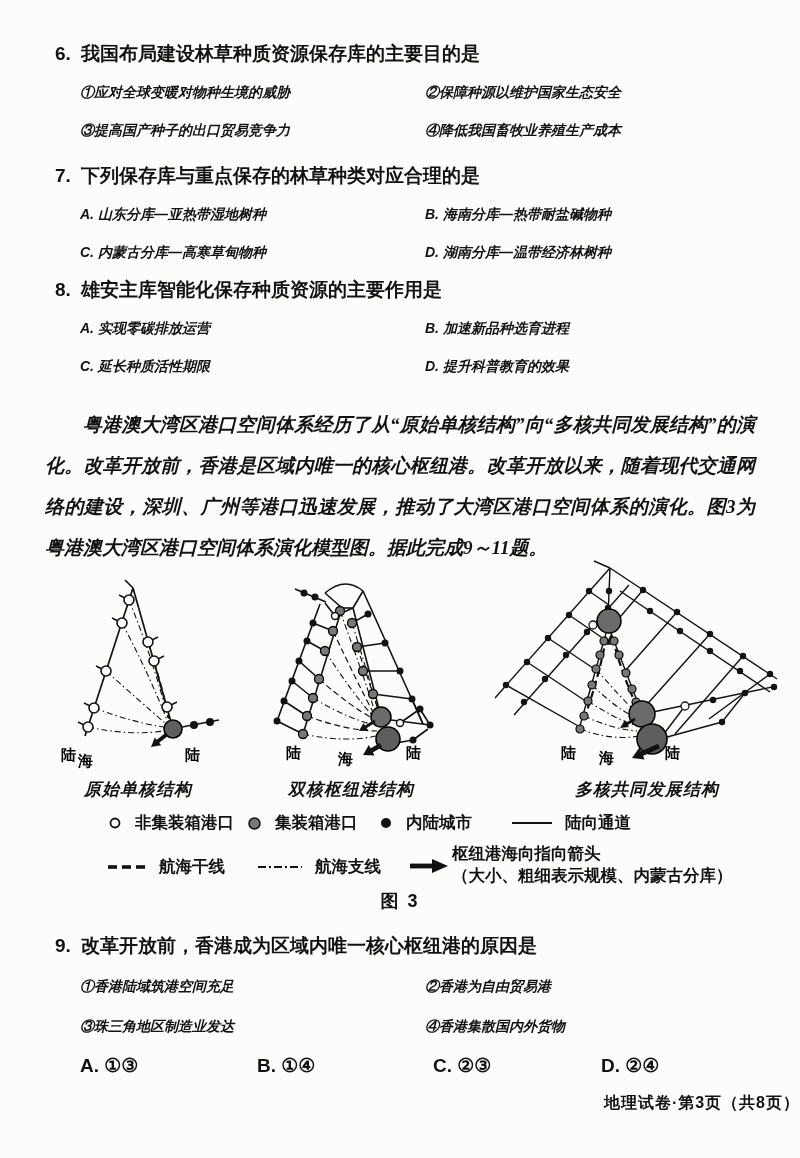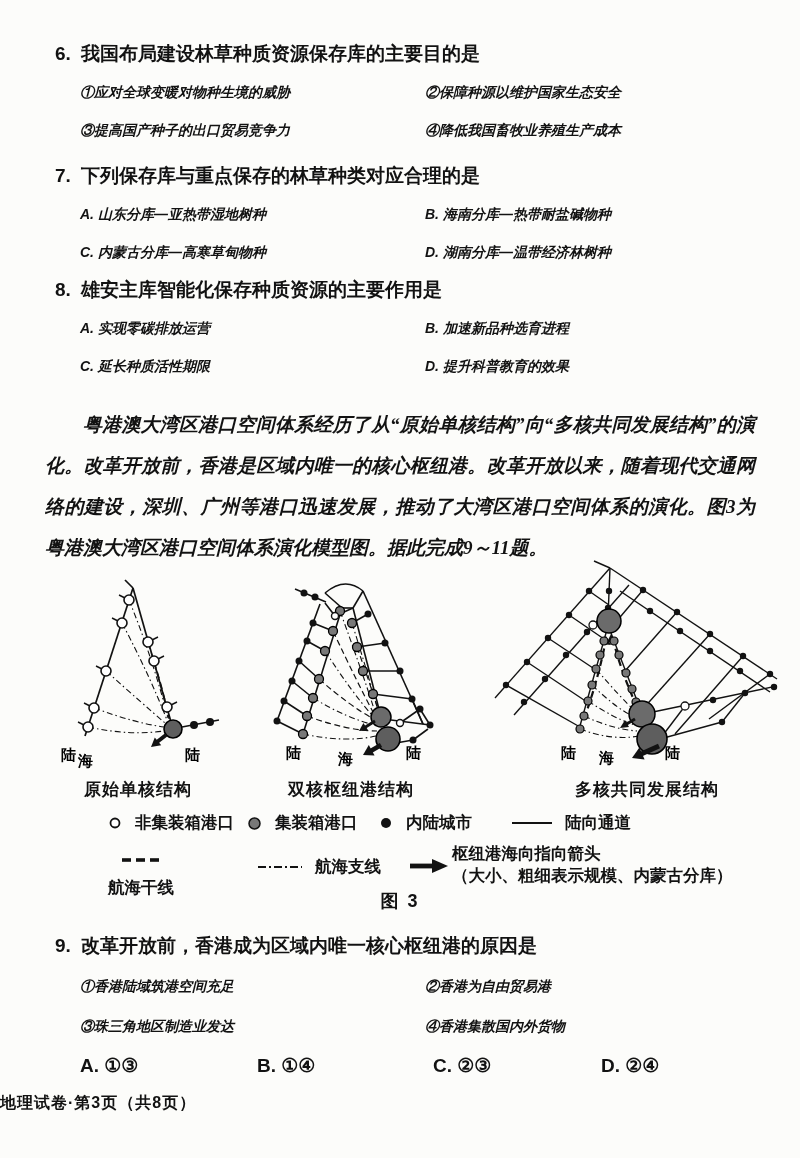--- a/index.html
+++ b/index.html
@@ -18,35 +18,35 @@
   .ansrow .c{width:168px;flex:none;}
   #q6{padding-top:35px;}
   #q7{margin-top:8px;}
   #q9{margin-top:15px;}
   .passage{margin:19px 45px 0 45px;font-family:"Liberation Serif","DejaVu Serif",serif;
            font-style:italic;font-weight:600;font-size:19px;line-height:41px;
            text-align:justify;text-indent:2em;}
   .figure{position:relative;height:352px;margin-top:-9px;}
   .fig-svg{position:absolute;top:0;}
   #d1{left:55px;} #d2{left:268px;} #d3{left:487px;}
-  .fig-cap{position:absolute;top:219px;font-size:17px;text-align:center;letter-spacing:1px;}
+  .fig-cap{position:absolute;top:219px;font-size:17px;text-align:center;letter-spacing:1px;font-style:italic;}
   .cap1{left:38px;width:200px;}
   .cap2{left:256px;width:190px;}
   .cap3{left:562px;width:170px;}
   .lg{position:absolute;display:flex;align-items:center;gap:13px;font-size:16.5px;white-space:nowrap;}
   #lg-noncon{left:108px;top:253px;}
   #lg-con{left:247px;top:253px;}
   #lg-city{left:379px;top:253px;}
   #lg-corridor{left:512px;top:253px;}
-  #lg-trunk{left:108px;top:297px;flex-direction:column;}
+  #lg-trunk{left:108px;top:297px;}
   #lg-branch{left:258px;top:297px;text-align:right;}
   #lg-arrowicon{left:410px;top:299px;}
   #lg-hubtext{left:452px;top:283px;font-size:16.5px;line-height:22px;}
   .fig-caption{position:absolute;top:330px;left:0;width:100%;text-align:center;font-size:18px;letter-spacing:2px;}
-  .footer{margin-top:7px;text-align:left;font-size:16px;letter-spacing:1px;}
+  .footer{margin-top:7px;text-align:right;font-size:16px;letter-spacing:1px;margin-left:8px;}
   svg text{font-family:"Liberation Sans",sans-serif;}
 </style>
 </head>
 <body>
 
 <div class="page">
 
   <div id="q6">
     <div class="line">
       <span class="qnum">6.</span>

